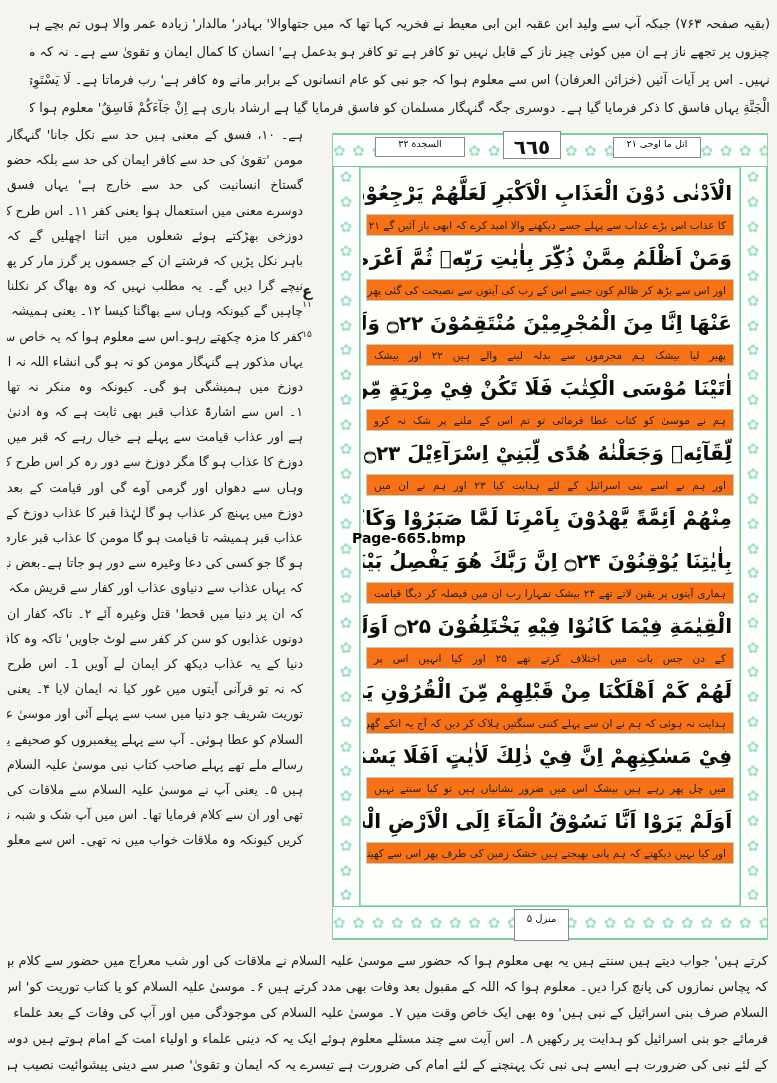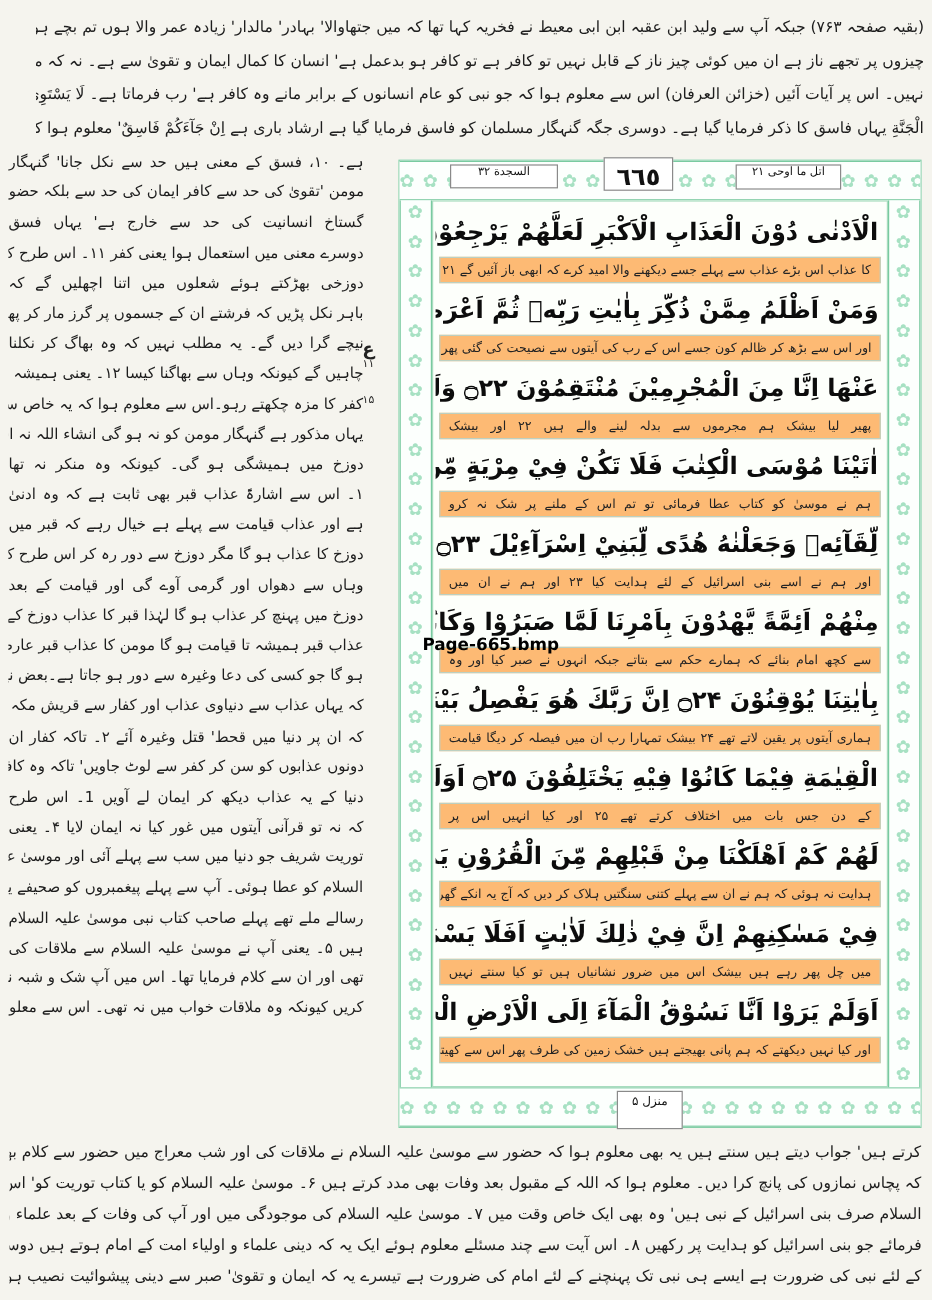--- a/index.html
+++ b/index.html
@@ -100,21 +100,21 @@
   .q-line { direction:rtl; overflow:hidden; white-space:nowrap; }
   .line-arabic {
     height:43px; line-height:45px;
     font-size:20px; font-weight:bold; color:#0c0c0c;
     text-align:justify; text-align-last:justify;
     padding:0 5px;
   }
   .line-urdu {
     height:22px; line-height:20px;
     font-size:10.5px; color:#242424;
-    border:1px solid #bcd0c2; background:#fdba74;
+    border:1px solid #bcd0c2; background:#f97316;
     margin:0 3px; padding:0 7px;
     text-align:justify; text-align-last:justify;
   }
 
   .file-label {
     position:absolute; left:352px; top:530px; z-index:4;
     font-family:"DejaVu Sans", sans-serif;
     font-size:14px; font-weight:bold; color:#000;
   }
 </style>
@@ -185,21 +185,20 @@
         <div class="q-line line-urdu">کا عذاب اس بڑے عذاب سے پہلے جسے دیکھنے والا امید کرے کہ ابھی باز آئیں گے ۲۱</div>
         <div class="q-line line-arabic">وَمَنْ اَظْلَمُ مِمَّنْ ذُكِّرَ بِاٰيٰتِ رَبِّهٖ ثُمَّ اَعْرَضَ</div>
         <div class="q-line line-urdu">اور اس سے بڑھ کر ظالم کون جسے اس کے رب کی آیتوں سے نصیحت کی گئی پھر اس نے ان سے منہ</div>
         <div class="q-line line-arabic">عَنْهَا اِنَّا مِنَ الْمُجْرِمِيْنَ مُنْتَقِمُوْنَ ۝۲۲ وَلَقَدْ</div>
         <div class="q-line line-urdu">پھیر لیا بیشک ہم مجرموں سے بدلہ لینے والے ہیں ۲۲ اور بیشک</div>
         <div class="q-line line-arabic">اٰتَيْنَا مُوْسَى الْكِتٰبَ فَلَا تَكُنْ فِيْ مِرْيَةٍ مِّنْ</div>
         <div class="q-line line-urdu">ہم نے موسیٰ کو کتاب عطا فرمائی تو تم اس کے ملنے پر شک نہ کرو</div>
         <div class="q-line line-arabic">لِّقَآئِهٖ وَجَعَلْنٰهُ هُدًى لِّبَنِيْ اِسْرَآءِيْلَ ۝۲۳ وَجَعَلْنَا</div>
         <div class="q-line line-urdu">اور ہم نے اسے بنی اسرائیل کے لئے ہدایت کیا ۲۳ اور ہم نے ان میں</div>
         <div class="q-line line-arabic">مِنْهُمْ اَئِمَّةً يَّهْدُوْنَ بِاَمْرِنَا لَمَّا صَبَرُوْا وَكَانُوْا</div>
-        <div class="q-line line-urdu">سے کچھ امام بنائے کہ ہمارے حکم سے بتاتے جبکہ انہوں نے صبر کیا اور وہ</div>
         <div class="q-line line-arabic">بِاٰيٰتِنَا يُوْقِنُوْنَ ۝۲۴ اِنَّ رَبَّكَ هُوَ يَفْصِلُ بَيْنَهُمْ يَوْمَ</div>
         <div class="q-line line-urdu">ہماری آیتوں پر یقین لاتے تھے ۲۴ بیشک تمہارا رب ان میں فیصلہ کر دیگا قیامت</div>
         <div class="q-line line-arabic">الْقِيٰمَةِ فِيْمَا كَانُوْا فِيْهِ يَخْتَلِفُوْنَ ۝۲۵ اَوَلَمْ يَهْدِ</div>
         <div class="q-line line-urdu">کے دن جس بات میں اختلاف کرتے تھے ۲۵ اور کیا انہیں اس پر</div>
         <div class="q-line line-arabic">لَهُمْ كَمْ اَهْلَكْنَا مِنْ قَبْلِهِمْ مِّنَ الْقُرُوْنِ يَمْشُوْنَ</div>
         <div class="q-line line-urdu">ہدایت نہ ہوئی کہ ہم نے ان سے پہلے کتنی سنگتیں ہلاک کر دیں کہ آج یہ انکے گھروں</div>
         <div class="q-line line-arabic">فِيْ مَسٰكِنِهِمْ اِنَّ فِيْ ذٰلِكَ لَاٰيٰتٍ اَفَلَا يَسْمَعُوْنَ ۝۲۶</div>
         <div class="q-line line-urdu">میں چل پھر رہے ہیں بیشک اس میں ضرور نشانیاں ہیں تو کیا سنتے نہیں</div>
         <div class="q-line line-arabic">اَوَلَمْ يَرَوْا اَنَّا نَسُوْقُ الْمَآءَ اِلَى الْاَرْضِ الْجُرُزِ</div>
         <div class="q-line line-urdu">اور کیا نہیں دیکھتے کہ ہم پانی بھیجتے ہیں خشک زمین کی طرف پھر اس سے کھیتی</div>

